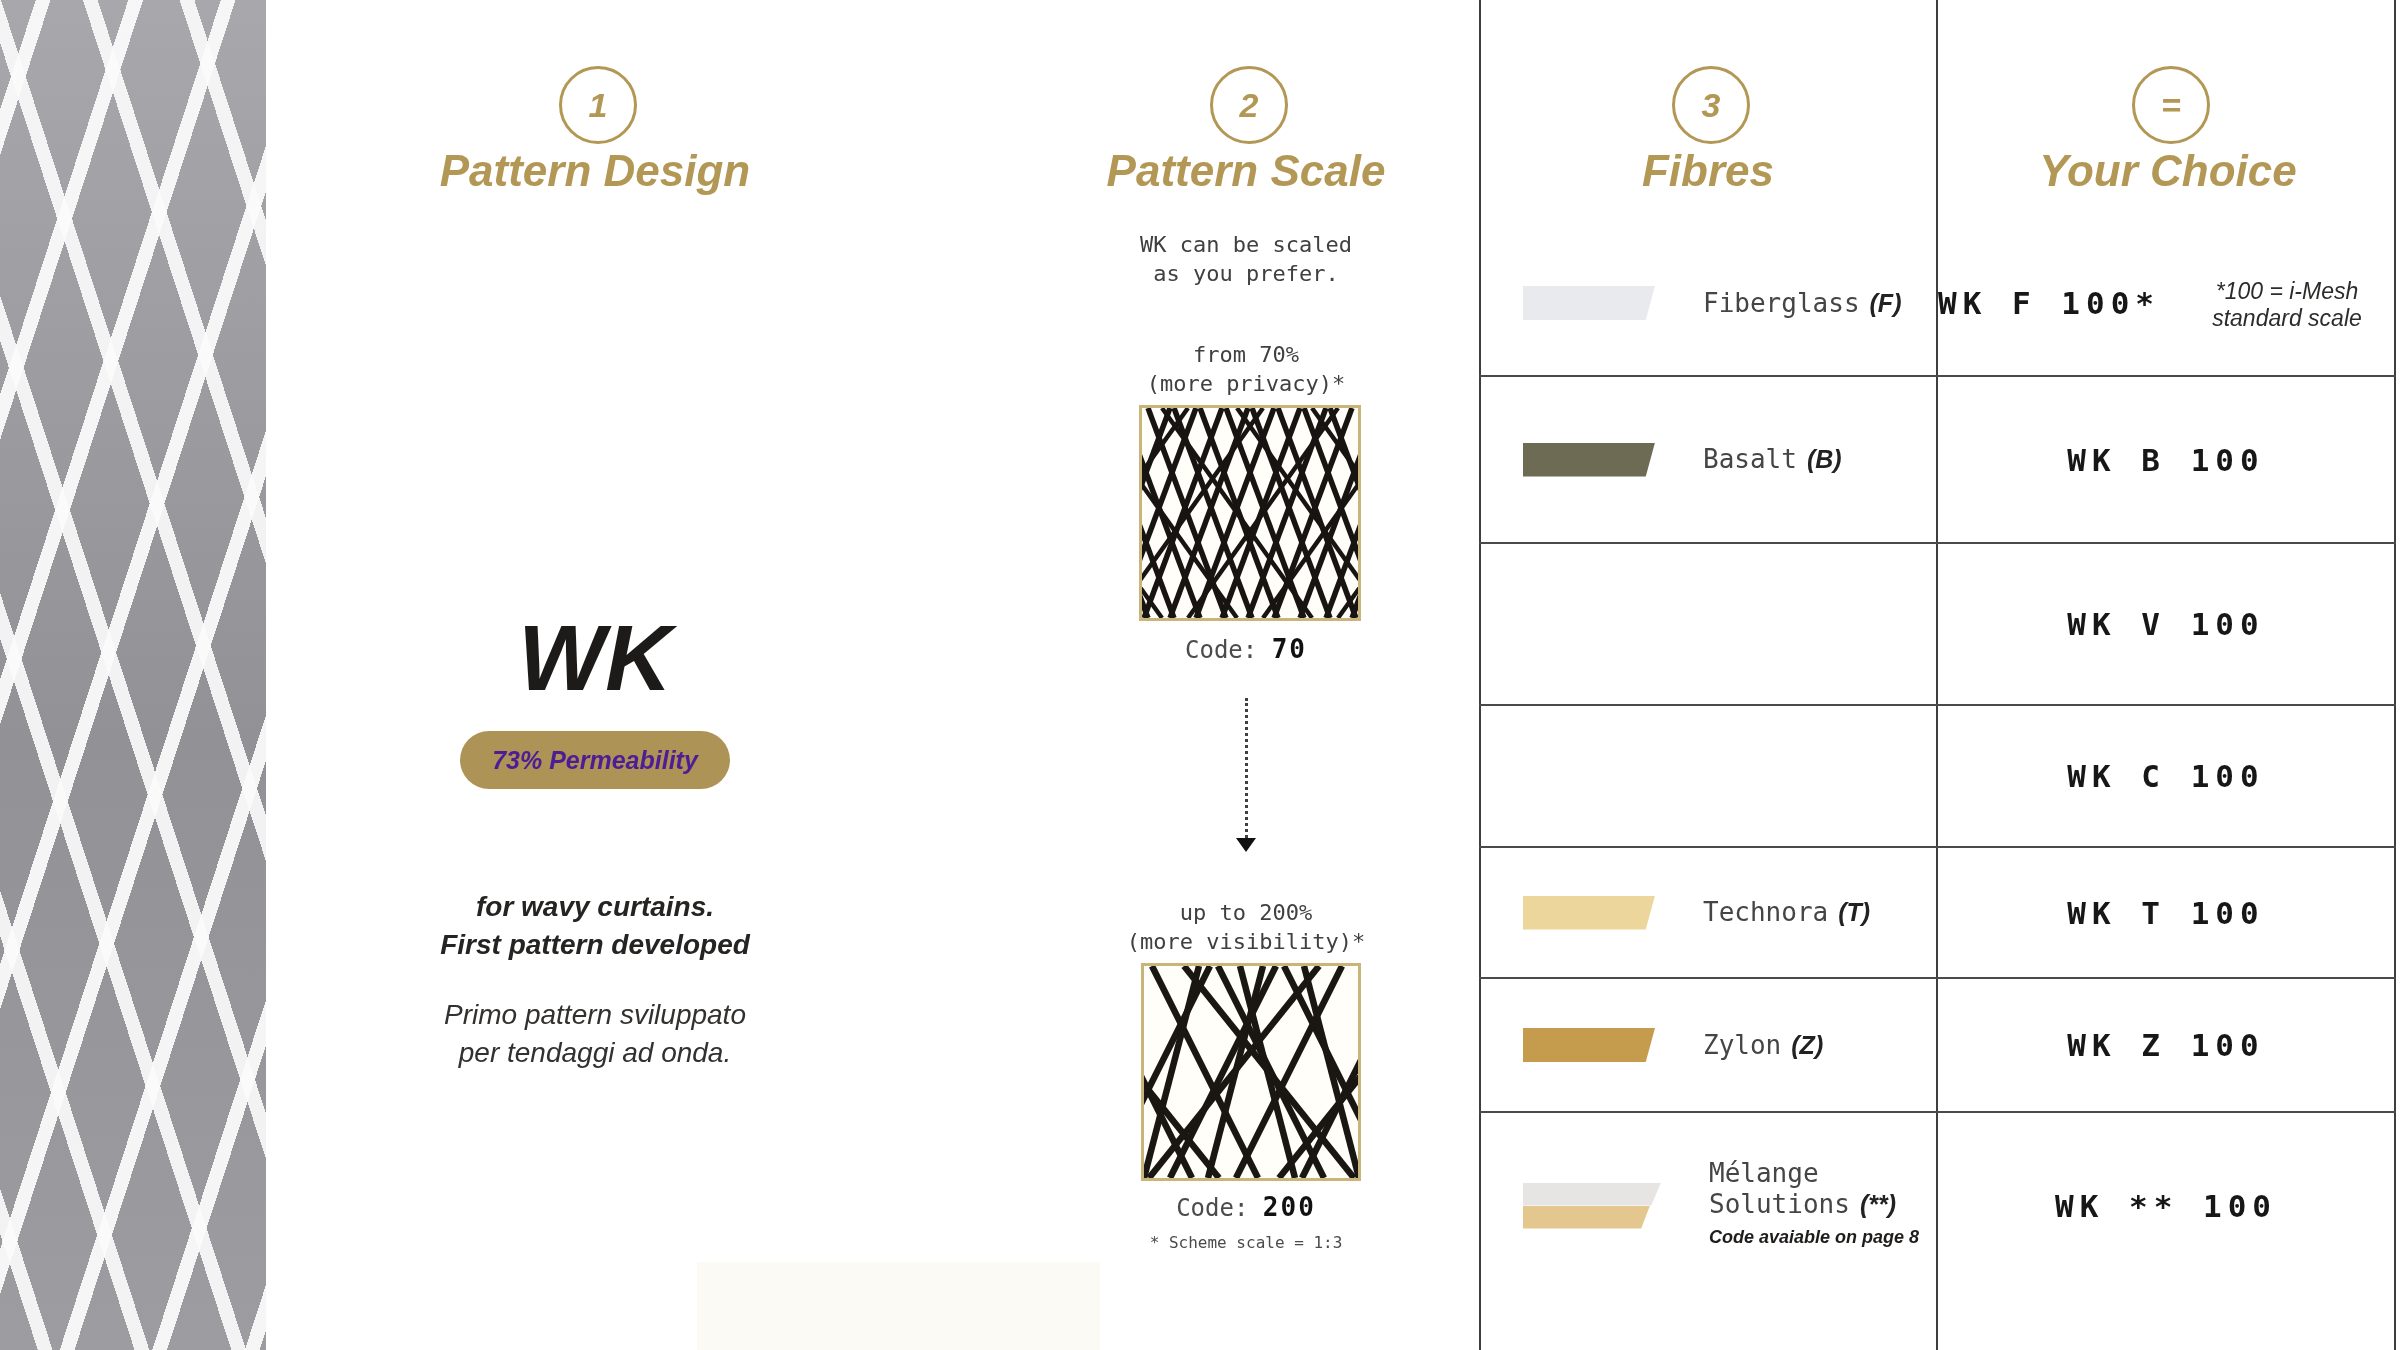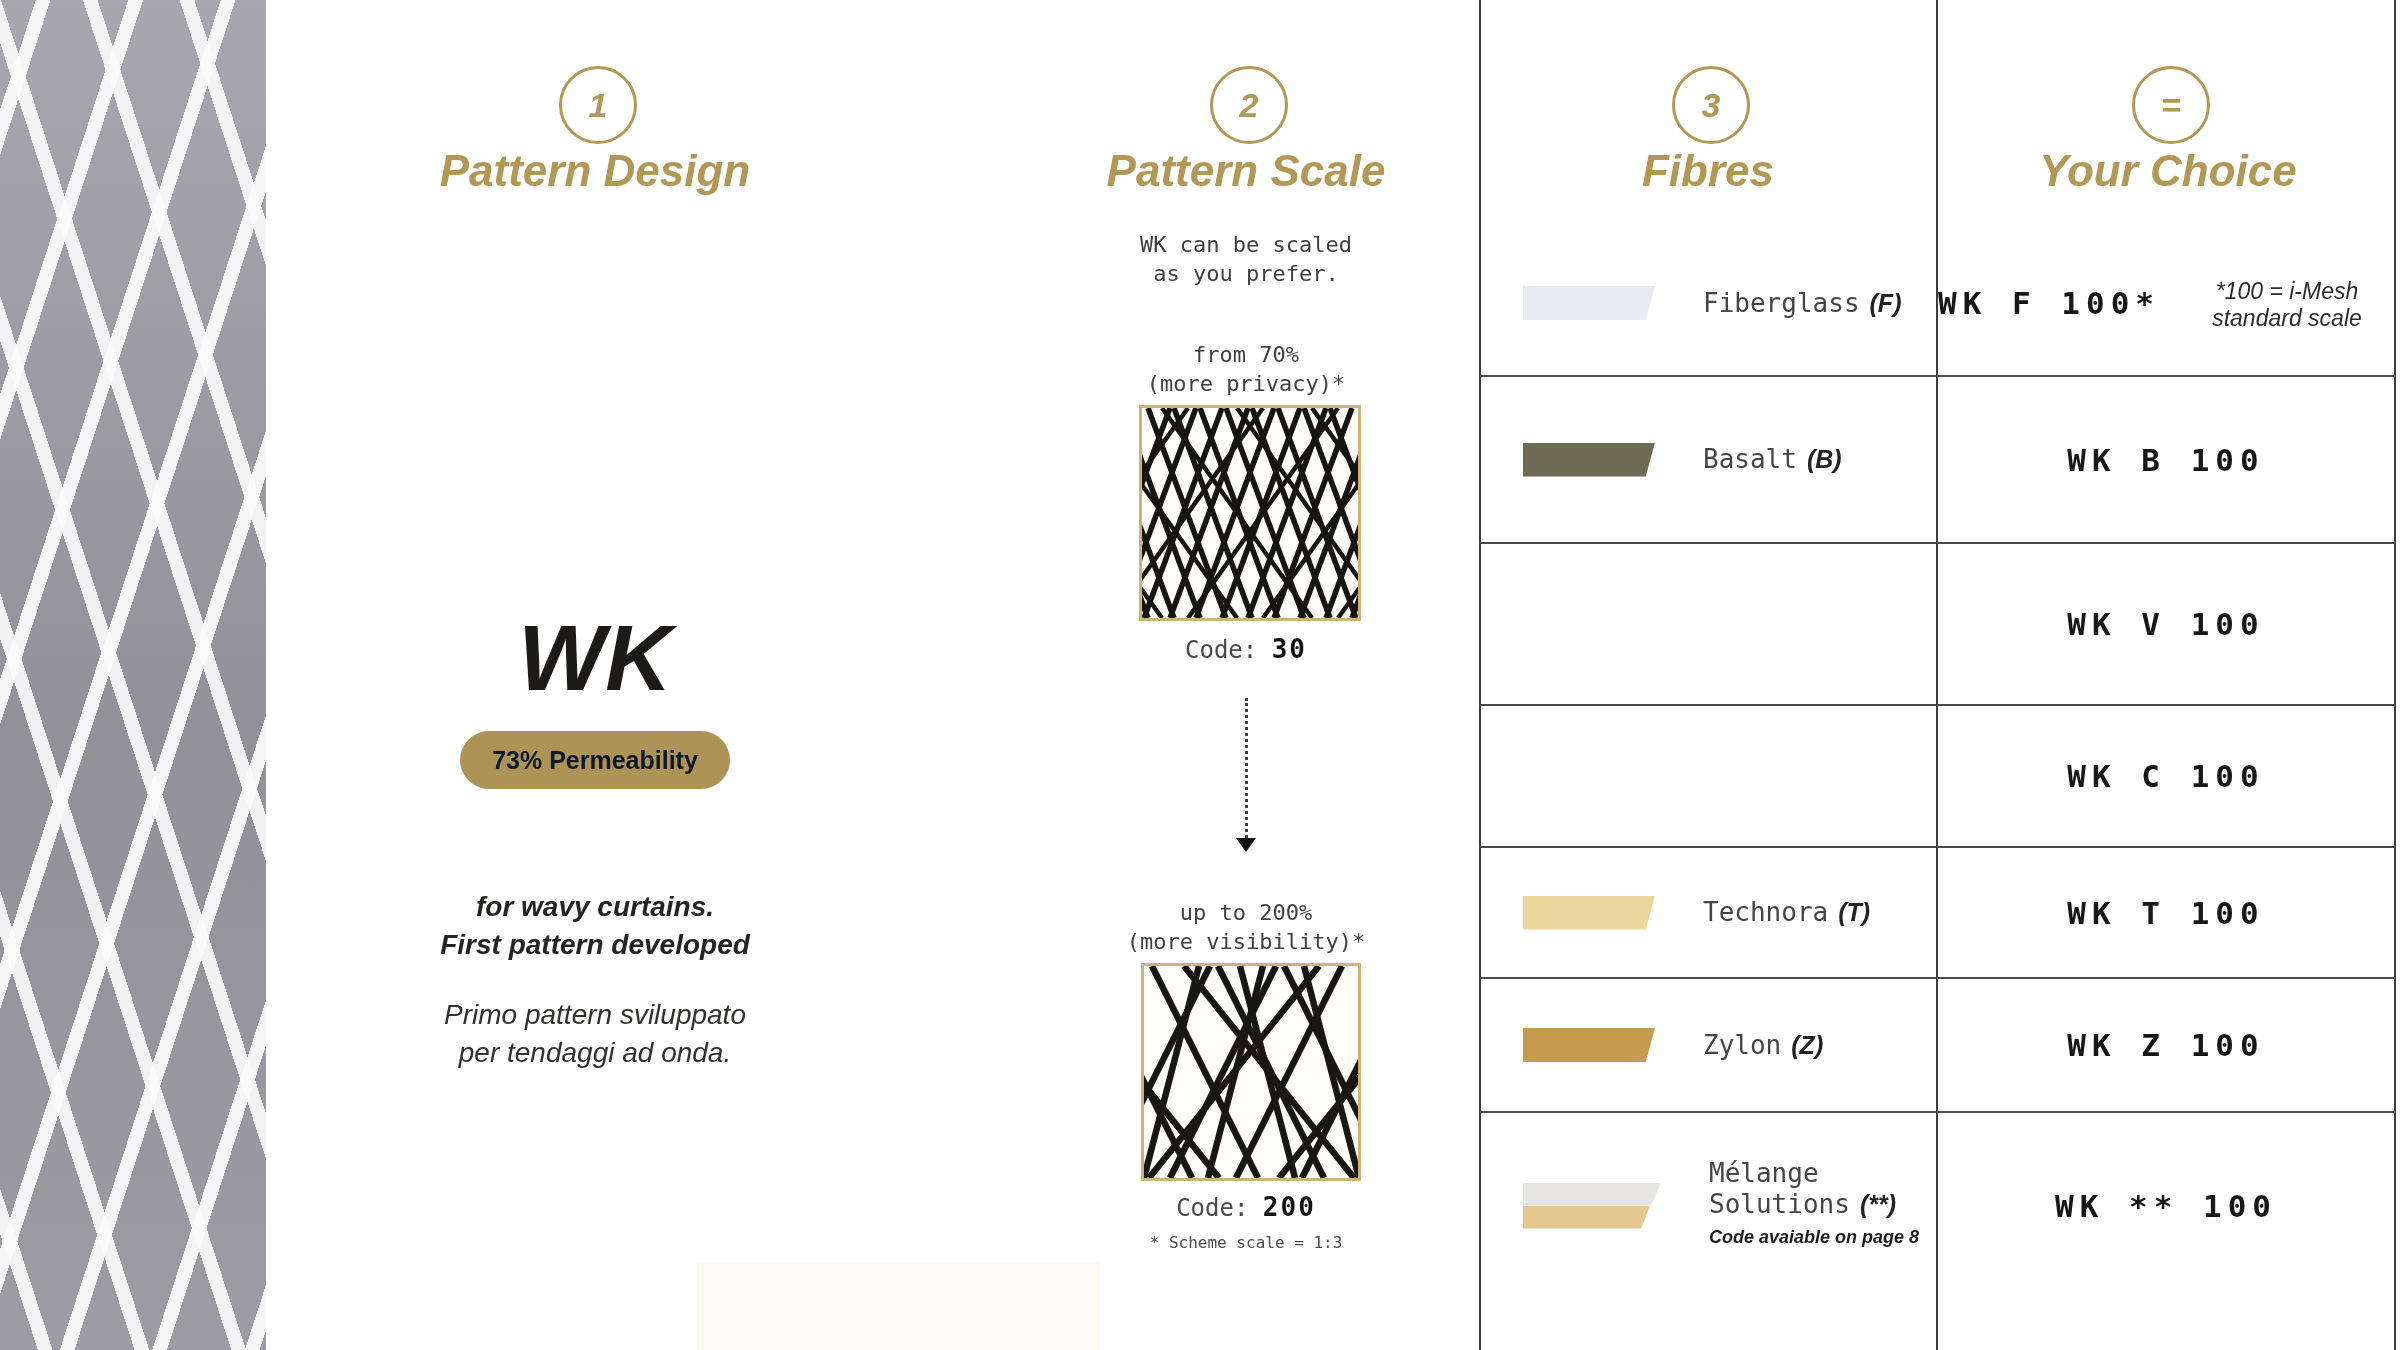--- a/index.html
+++ b/index.html
@@ -31,21 +31,21 @@
            font-style:italic;color:var(--gold);}
   .mono-block{position:absolute;left:1046px;width:400px;text-align:center;
               font-family:"DejaVu Sans Mono","Liberation Mono",monospace;
               font-size:22px;line-height:29px;color:#404040;}
 
   
   .wk-title{position:absolute;left:395px;top:612px;width:400px;text-align:center;
             font-size:92px;font-weight:bold;font-style:italic;color:var(--ink);line-height:1;}
   .badge{position:absolute;left:460px;top:731px;width:270px;height:58px;border-radius:30px;
          background:var(--badge-gold);display:flex;align-items:center;justify-content:center;}
-  .badge span{color:#0f172a;font-size:25px;font-weight:bold;}
+  .badge span{color:#4c1d95;font-size:25px;font-weight:bold;font-style:italic;}
   .para-en{position:absolute;left:395px;top:888px;width:400px;text-align:center;
            font-size:28px;font-weight:bold;font-style:italic;line-height:38px;color:#262422;}
   .para-it{position:absolute;left:395px;top:996px;width:400px;text-align:center;
            font-size:28px;font-style:italic;line-height:38px;color:#33312f;}
 
   
   .swatch{position:absolute;border:3px solid var(--frame-gold);background:#fffef9;}
   .swatch svg{display:block;width:100%;height:100%;}
   .code-line{position:absolute;left:1046px;width:400px;text-align:center;
              font-family:"DejaVu Sans Mono","Liberation Mono",monospace;
@@ -172,21 +172,21 @@
         <line x1="346" y1="0" x2="196" y2="210"></line>
           <line x1="271" y1="0" x2="121" y2="210"></line>
         <line x1="196" y1="0" x2="46" y2="210"></line>
           <line x1="121" y1="0" x2="-29" y2="210"></line>
         <line x1="46" y1="0" x2="-104" y2="210"></line>
       </g>
     </svg>
   </div>
 
   <div class="code-line" style="top:634px">
-    <span>Code: </span><b>30</b>
+    <span>Code: </span><b>70</b>
   </div>
 
   <div class="arrow-line"></div>
   <div class="arrow-head"></div>
 
   <div class="mono-block" style="top:898px">
     <div>up to 200%</div>
     <div>(more visibility)*</div>
   </div>
 

